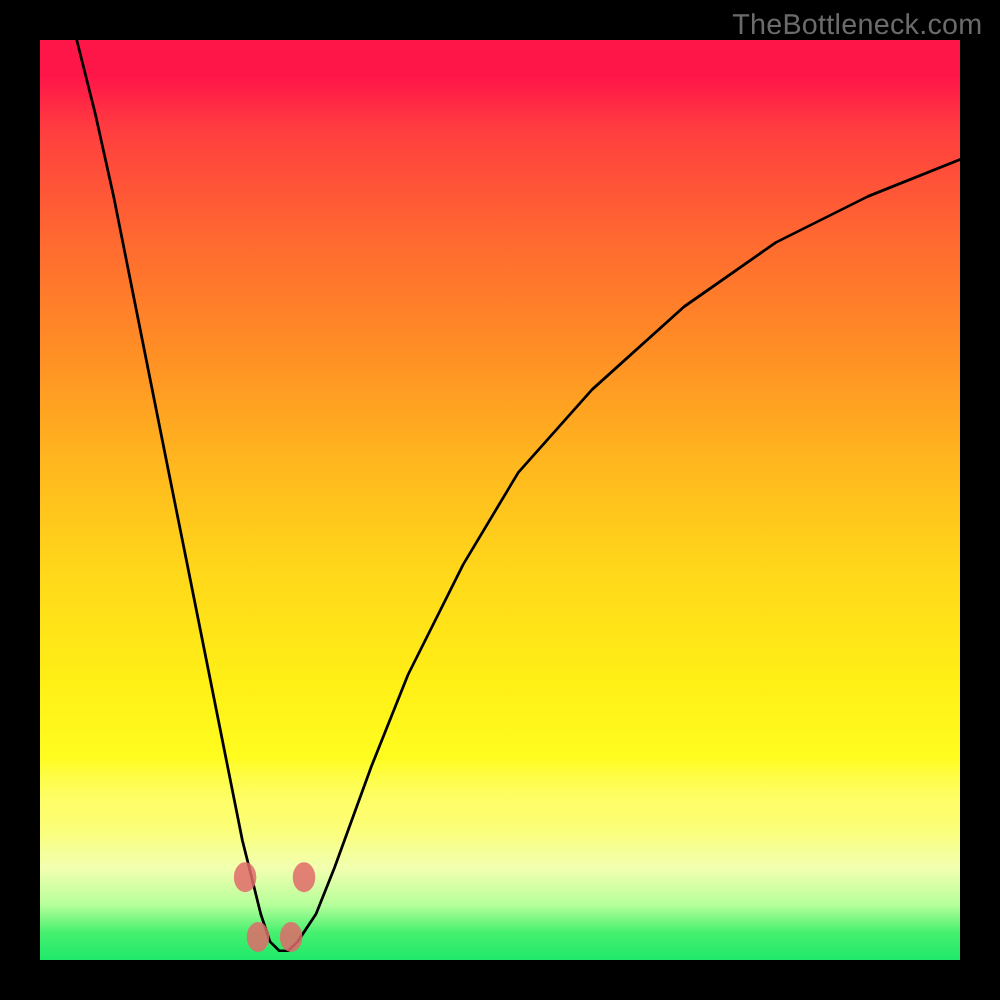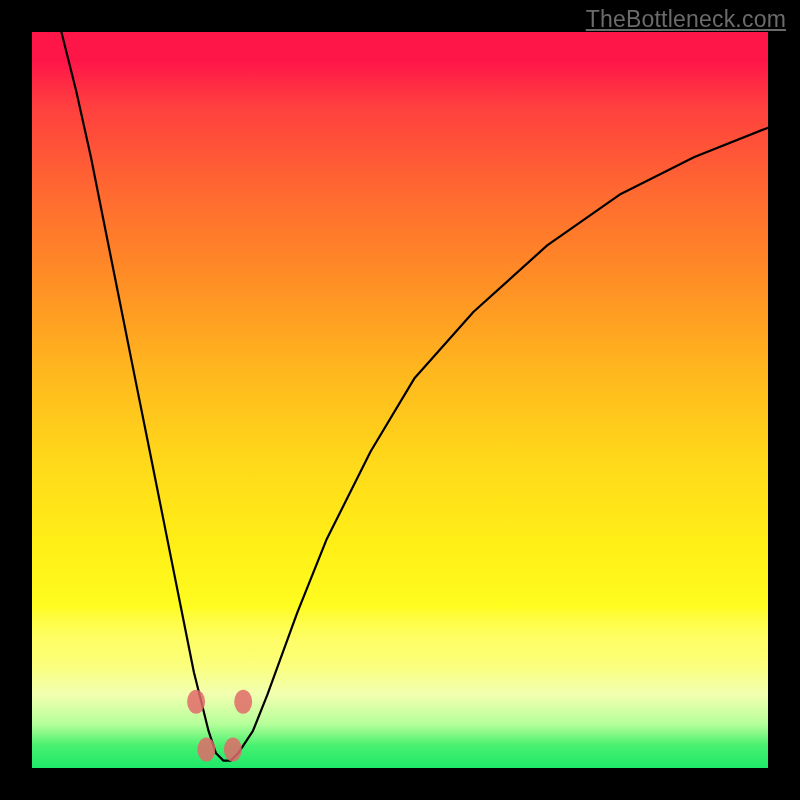--- a/index.html
+++ b/index.html
@@ -63,21 +63,20 @@
   }
   .watermark {
     position: absolute;
     top: 6px;
     right: 14px;
     color: #6b6b6b;
     font-size: 23px;
     font-weight: 400;
     letter-spacing: 0.2px;
     user-select: none;
-    text-decoration: underline;
   }
   svg.curves {
     position: absolute;
     inset: 0;
   }
 </style>
 </head>
 <body>
 
 <div class="frame">

